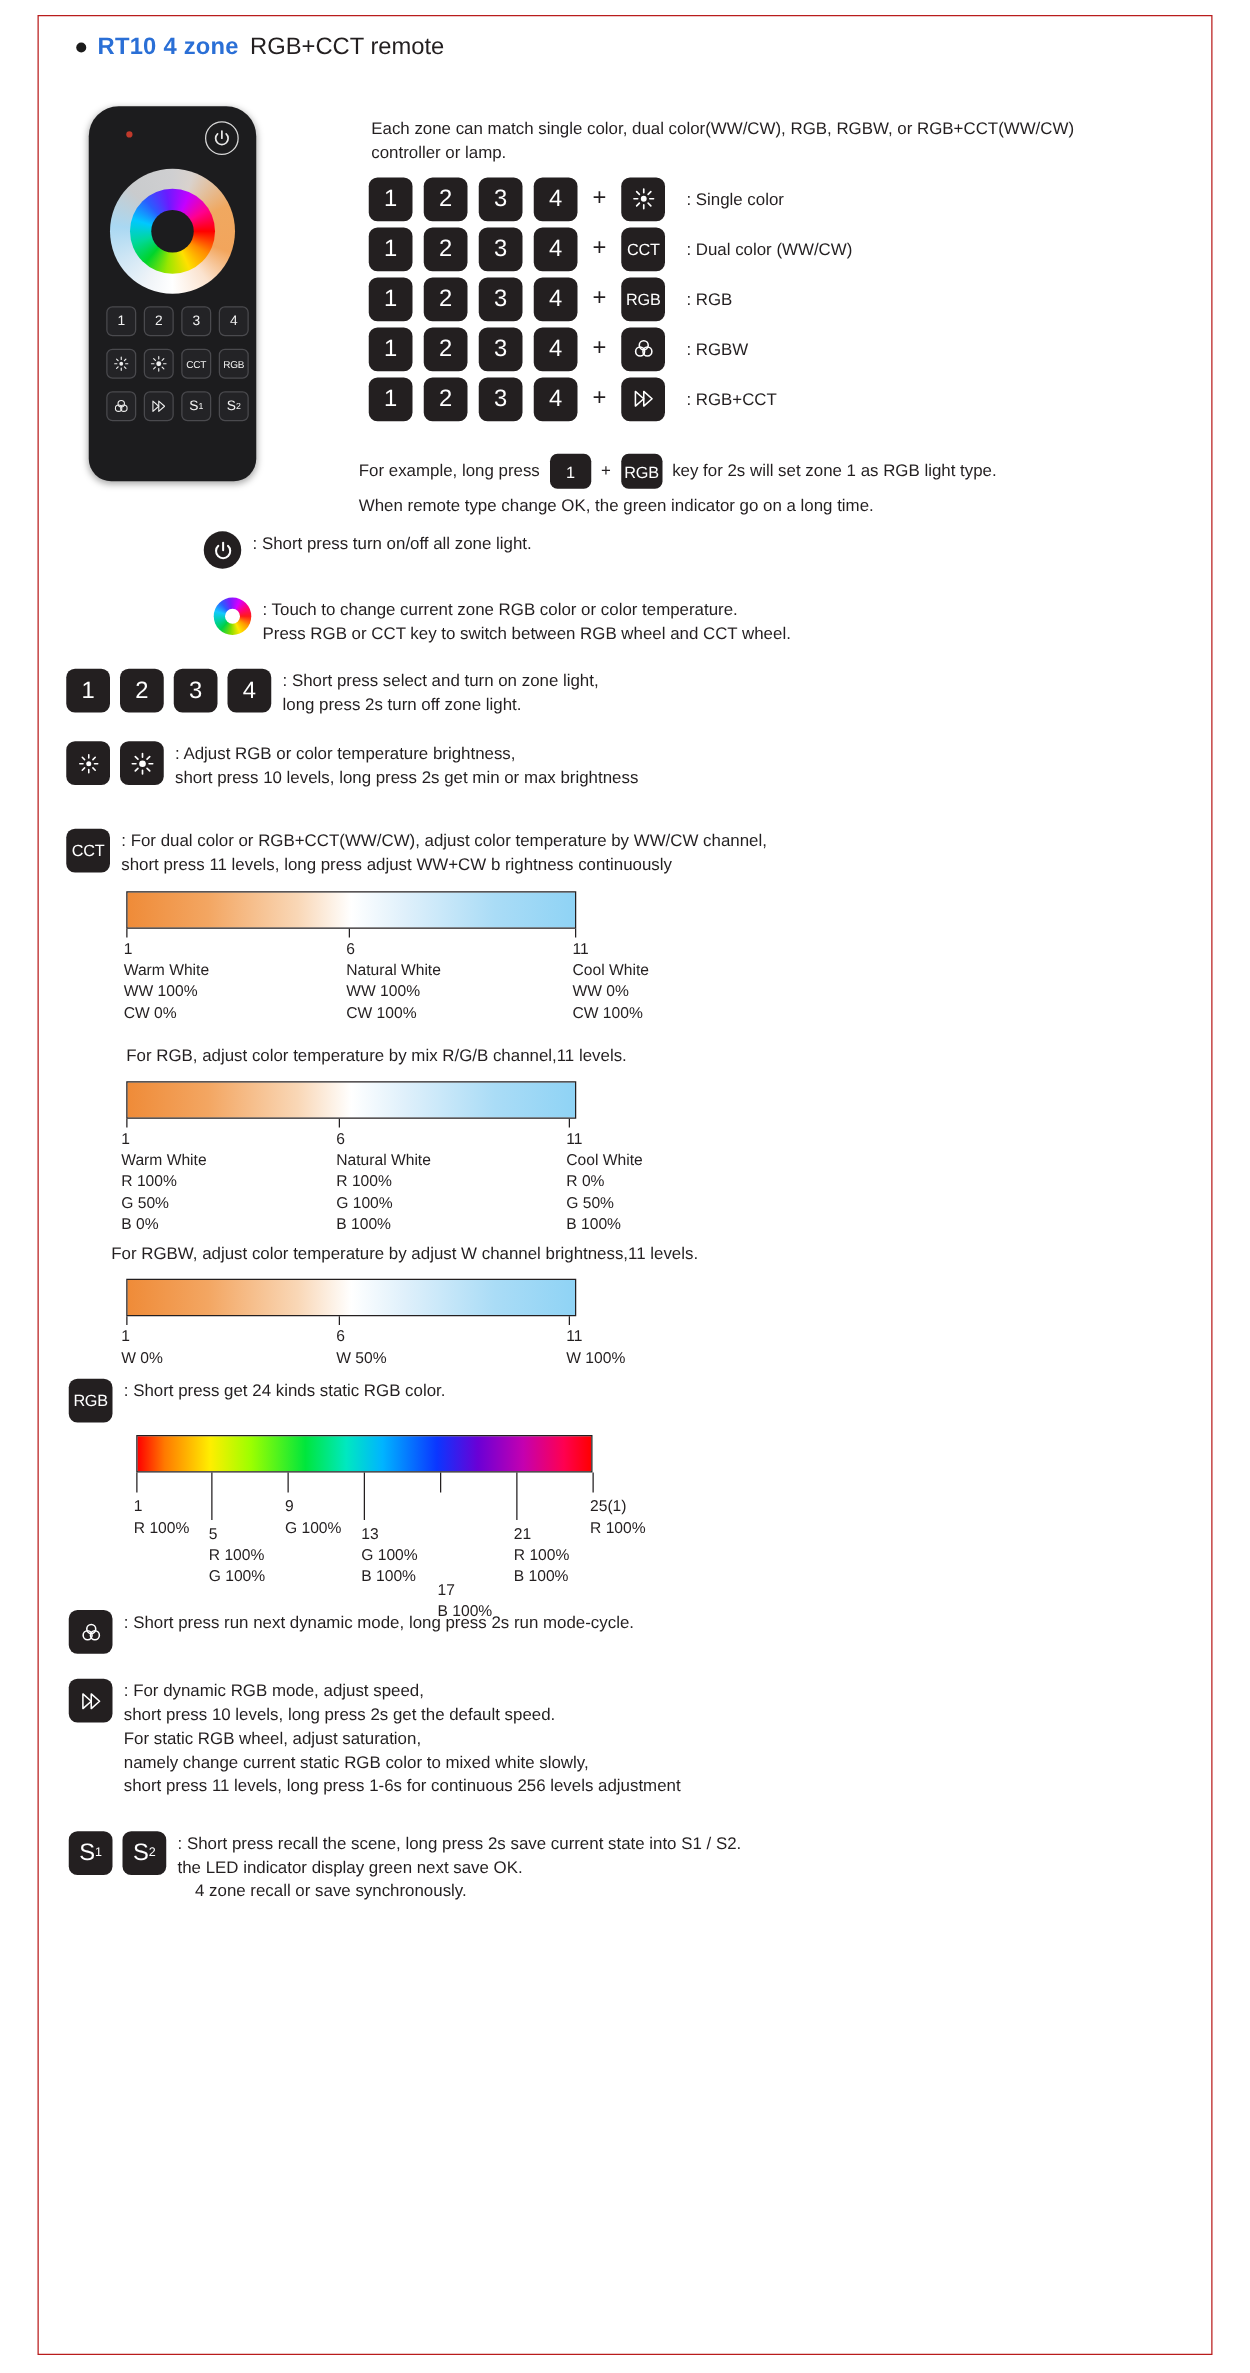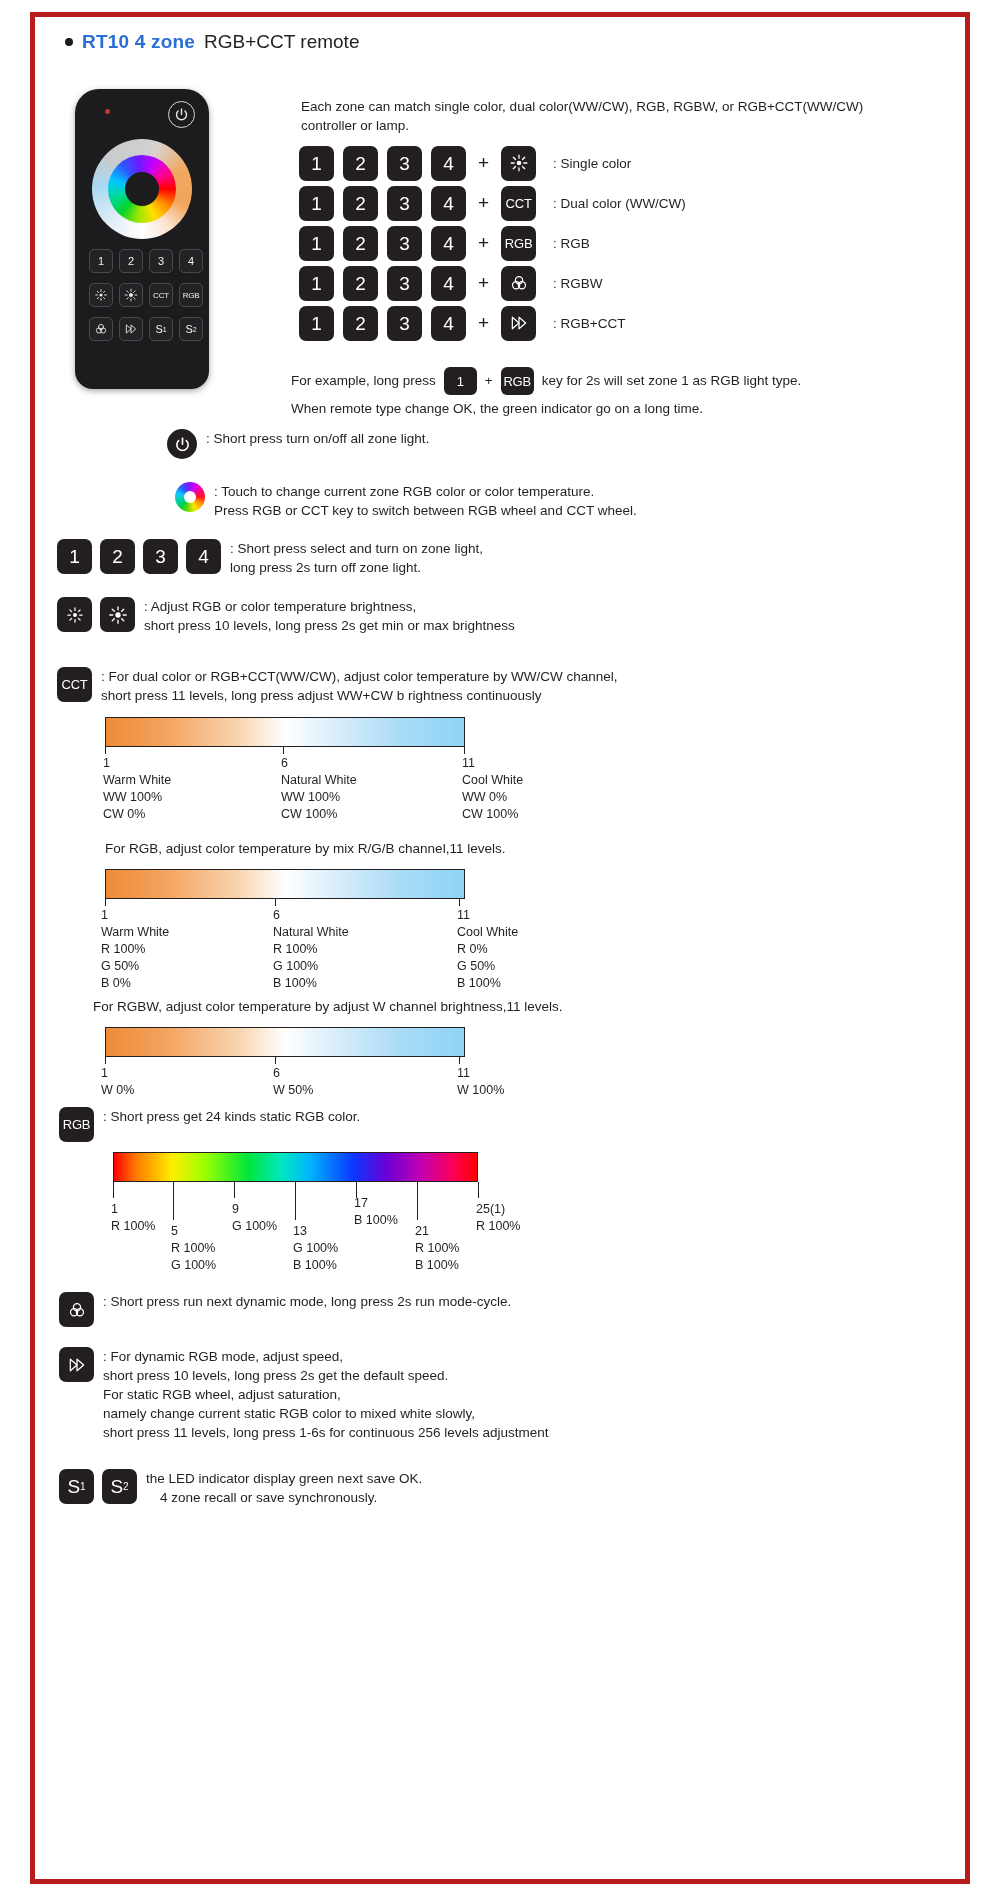--- a/index.html
+++ b/index.html
@@ -8,21 +8,21 @@
     width:1000px; height:1898px;
     background:#ffffff;
     font-family:"Liberation Sans", sans-serif;
     color:#231f20;
     position:relative;
   }
   .page-frame {
     position:absolute;
     left:30px; top:12px;
     width:940px; height:1872px;
-    border:5px solid #b91c1c;
+    border:1px solid #b91c1c;
     background:#fff;
   }
   .inner { position:absolute; left:0; top:0; width:100%; height:100%; }
 
   
   .title-row {
     position:absolute; left:30px; top:14px;
     display:flex; align-items:center; gap:9px;
     font-size:19px;
   }
@@ -458,21 +458,21 @@
   <div class="tick" style="left:443px; top:1165px; height:16px;"></div>
 
   <div class="axis-lbl" style="left:76px; top:1184px;">
     <div>1</div>
     <div>R 100%</div>
   </div>
   <div class="axis-lbl" style="left:197px; top:1184px;">
     <div>9</div>
     <div>G 100%</div>
   </div>
-  <div class="axis-lbl" style="left:319px; top:1178px;">
+  <div class="axis-lbl" style="left:319px; top:1251px;">
     <div>17</div>
     <div>B 100%</div>
   </div>
   <div class="axis-lbl" style="left:441px; top:1184px;">
     <div>25(1)</div>
     <div>R 100%</div>
   </div>
   <div class="axis-lbl" style="left:136px; top:1206px;">
     <div>5</div>
     <div>R 100%</div>
@@ -525,19 +525,20 @@
       <div class="kbtn">
         <span>S</span>
             <span class="sub">1</span>
       </div>
       <div class="kbtn">
         <span>S</span>
             <span class="sub">2</span>
       </div>
     </div>
     <div class="txt">
+      <div>: Short press recall the scene, long press 2s save  current state into S1 / S2.</div>
       <div>the LED indicator display green next save OK.</div>
       <div style="margin-left:14px;">4 zone recall or save synchronously.</div>
     </div>
   </div>
 
 </div>
 </div>
 
 </body></html>

